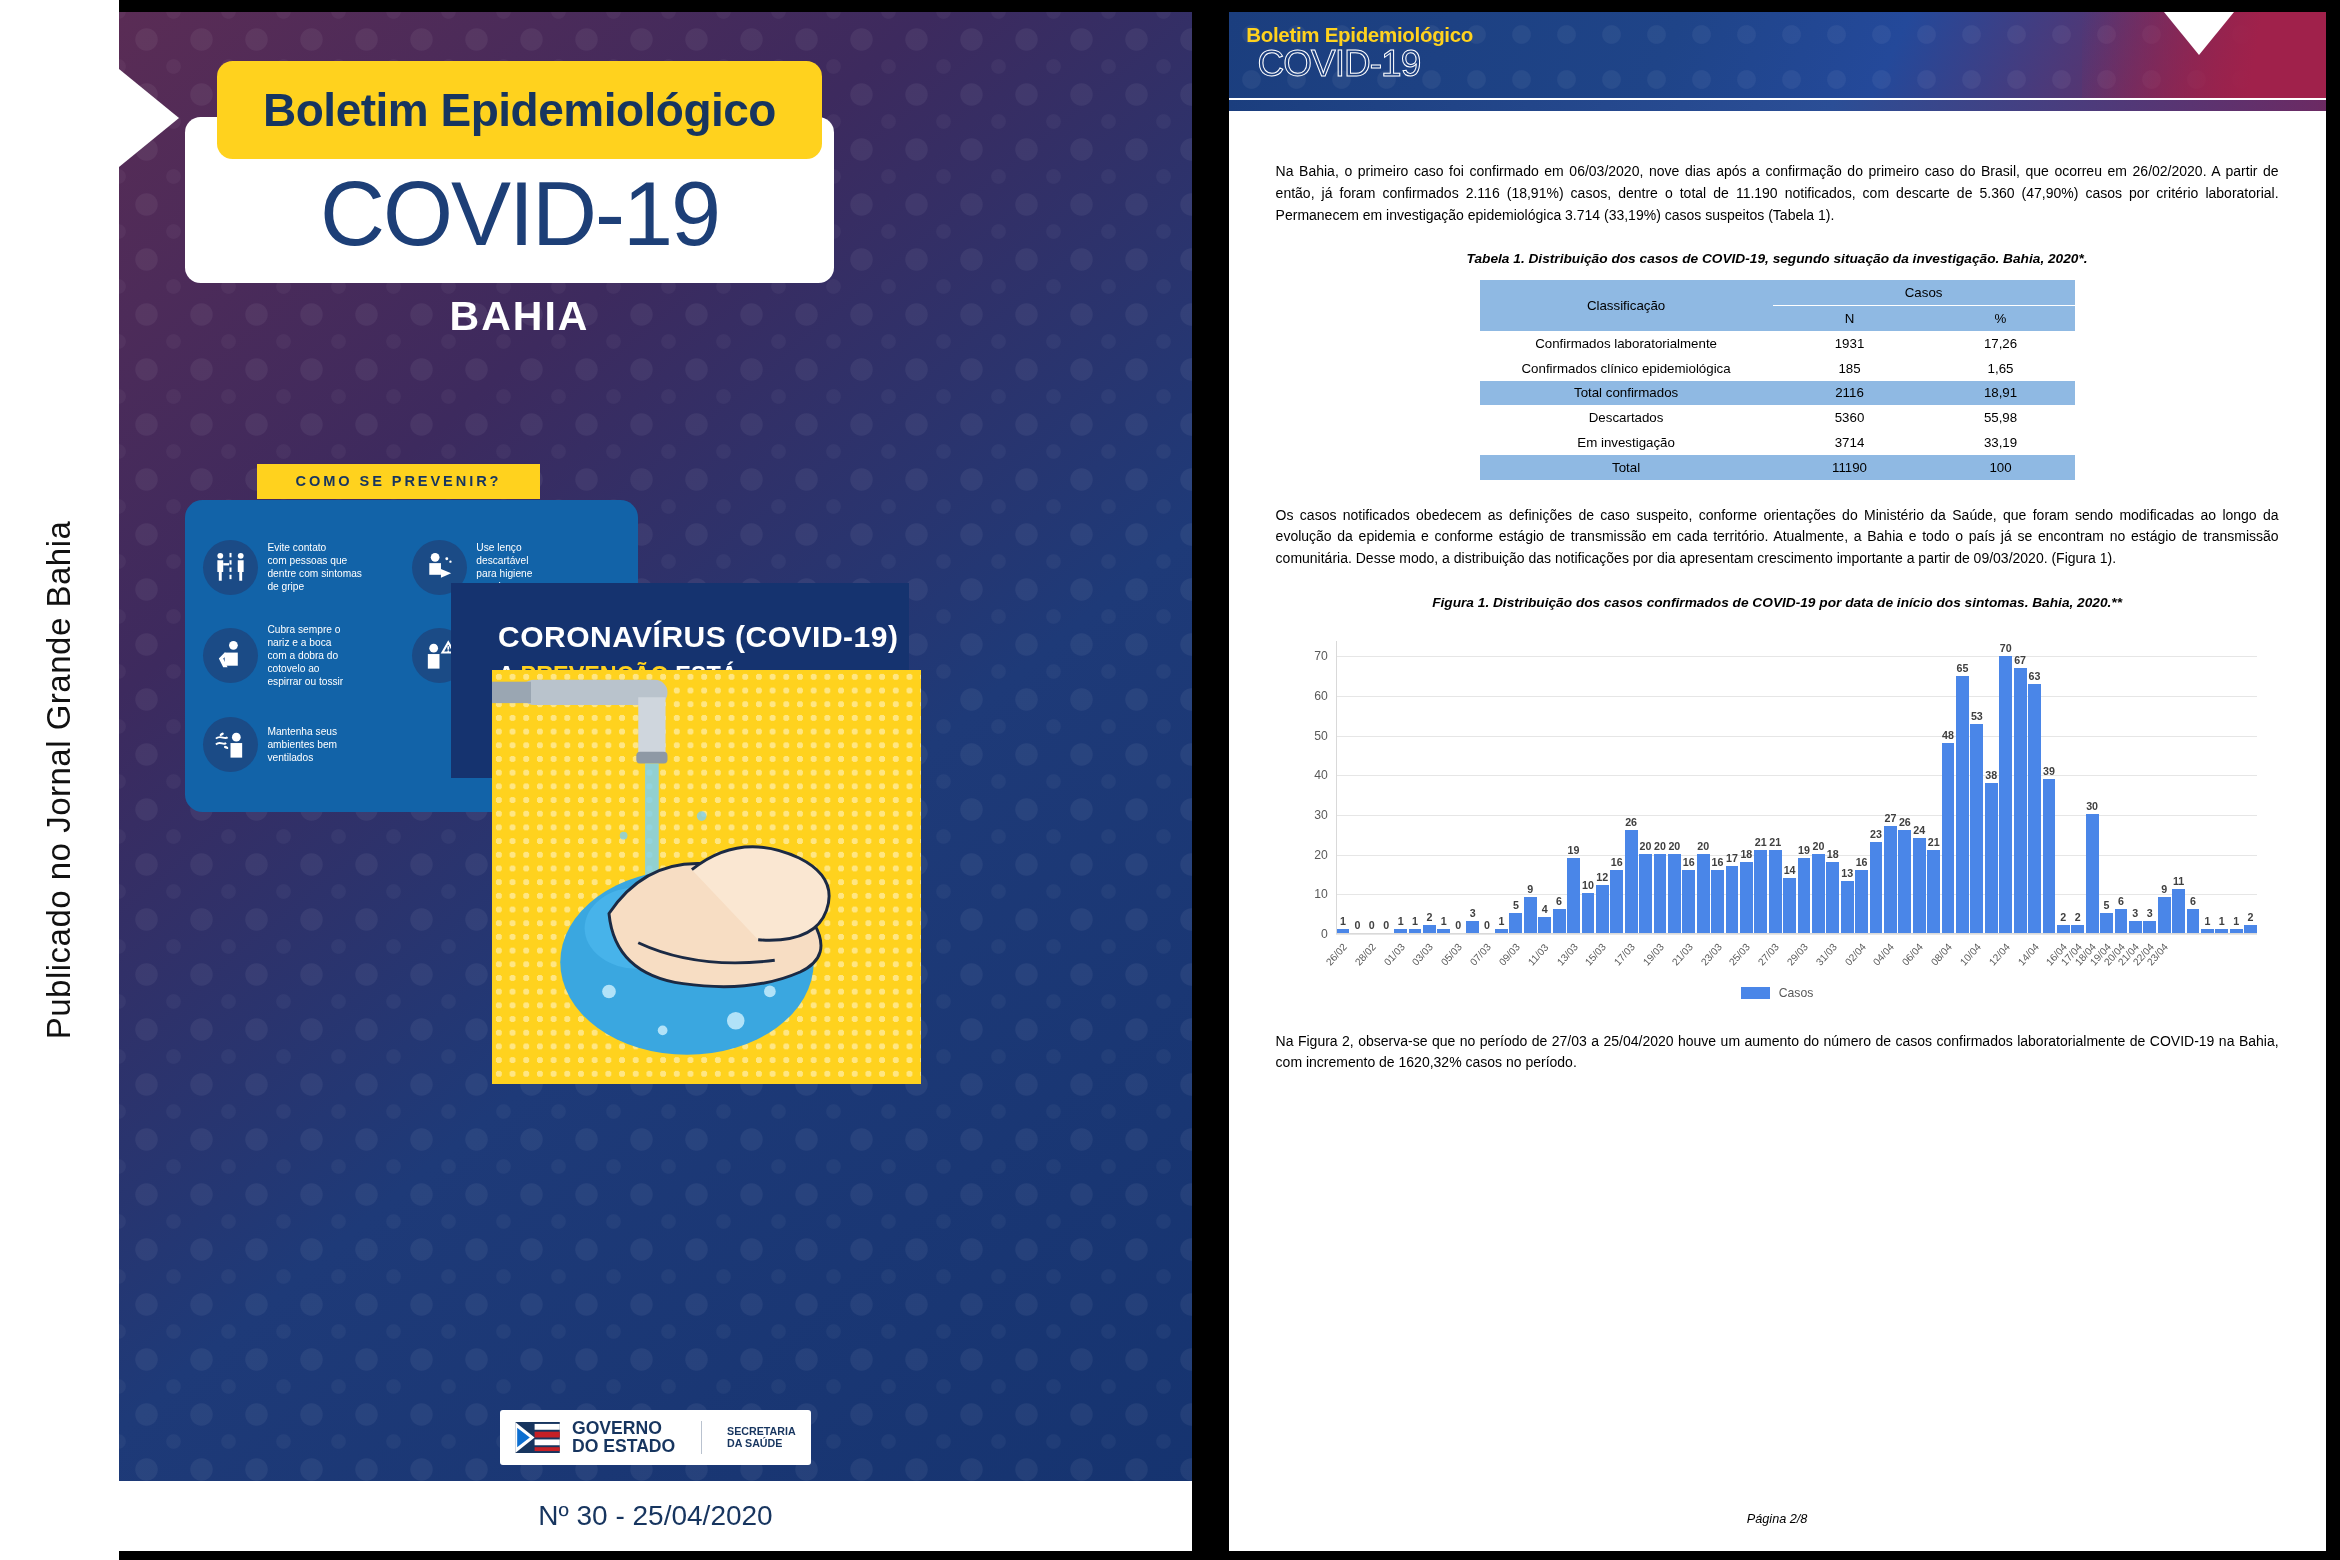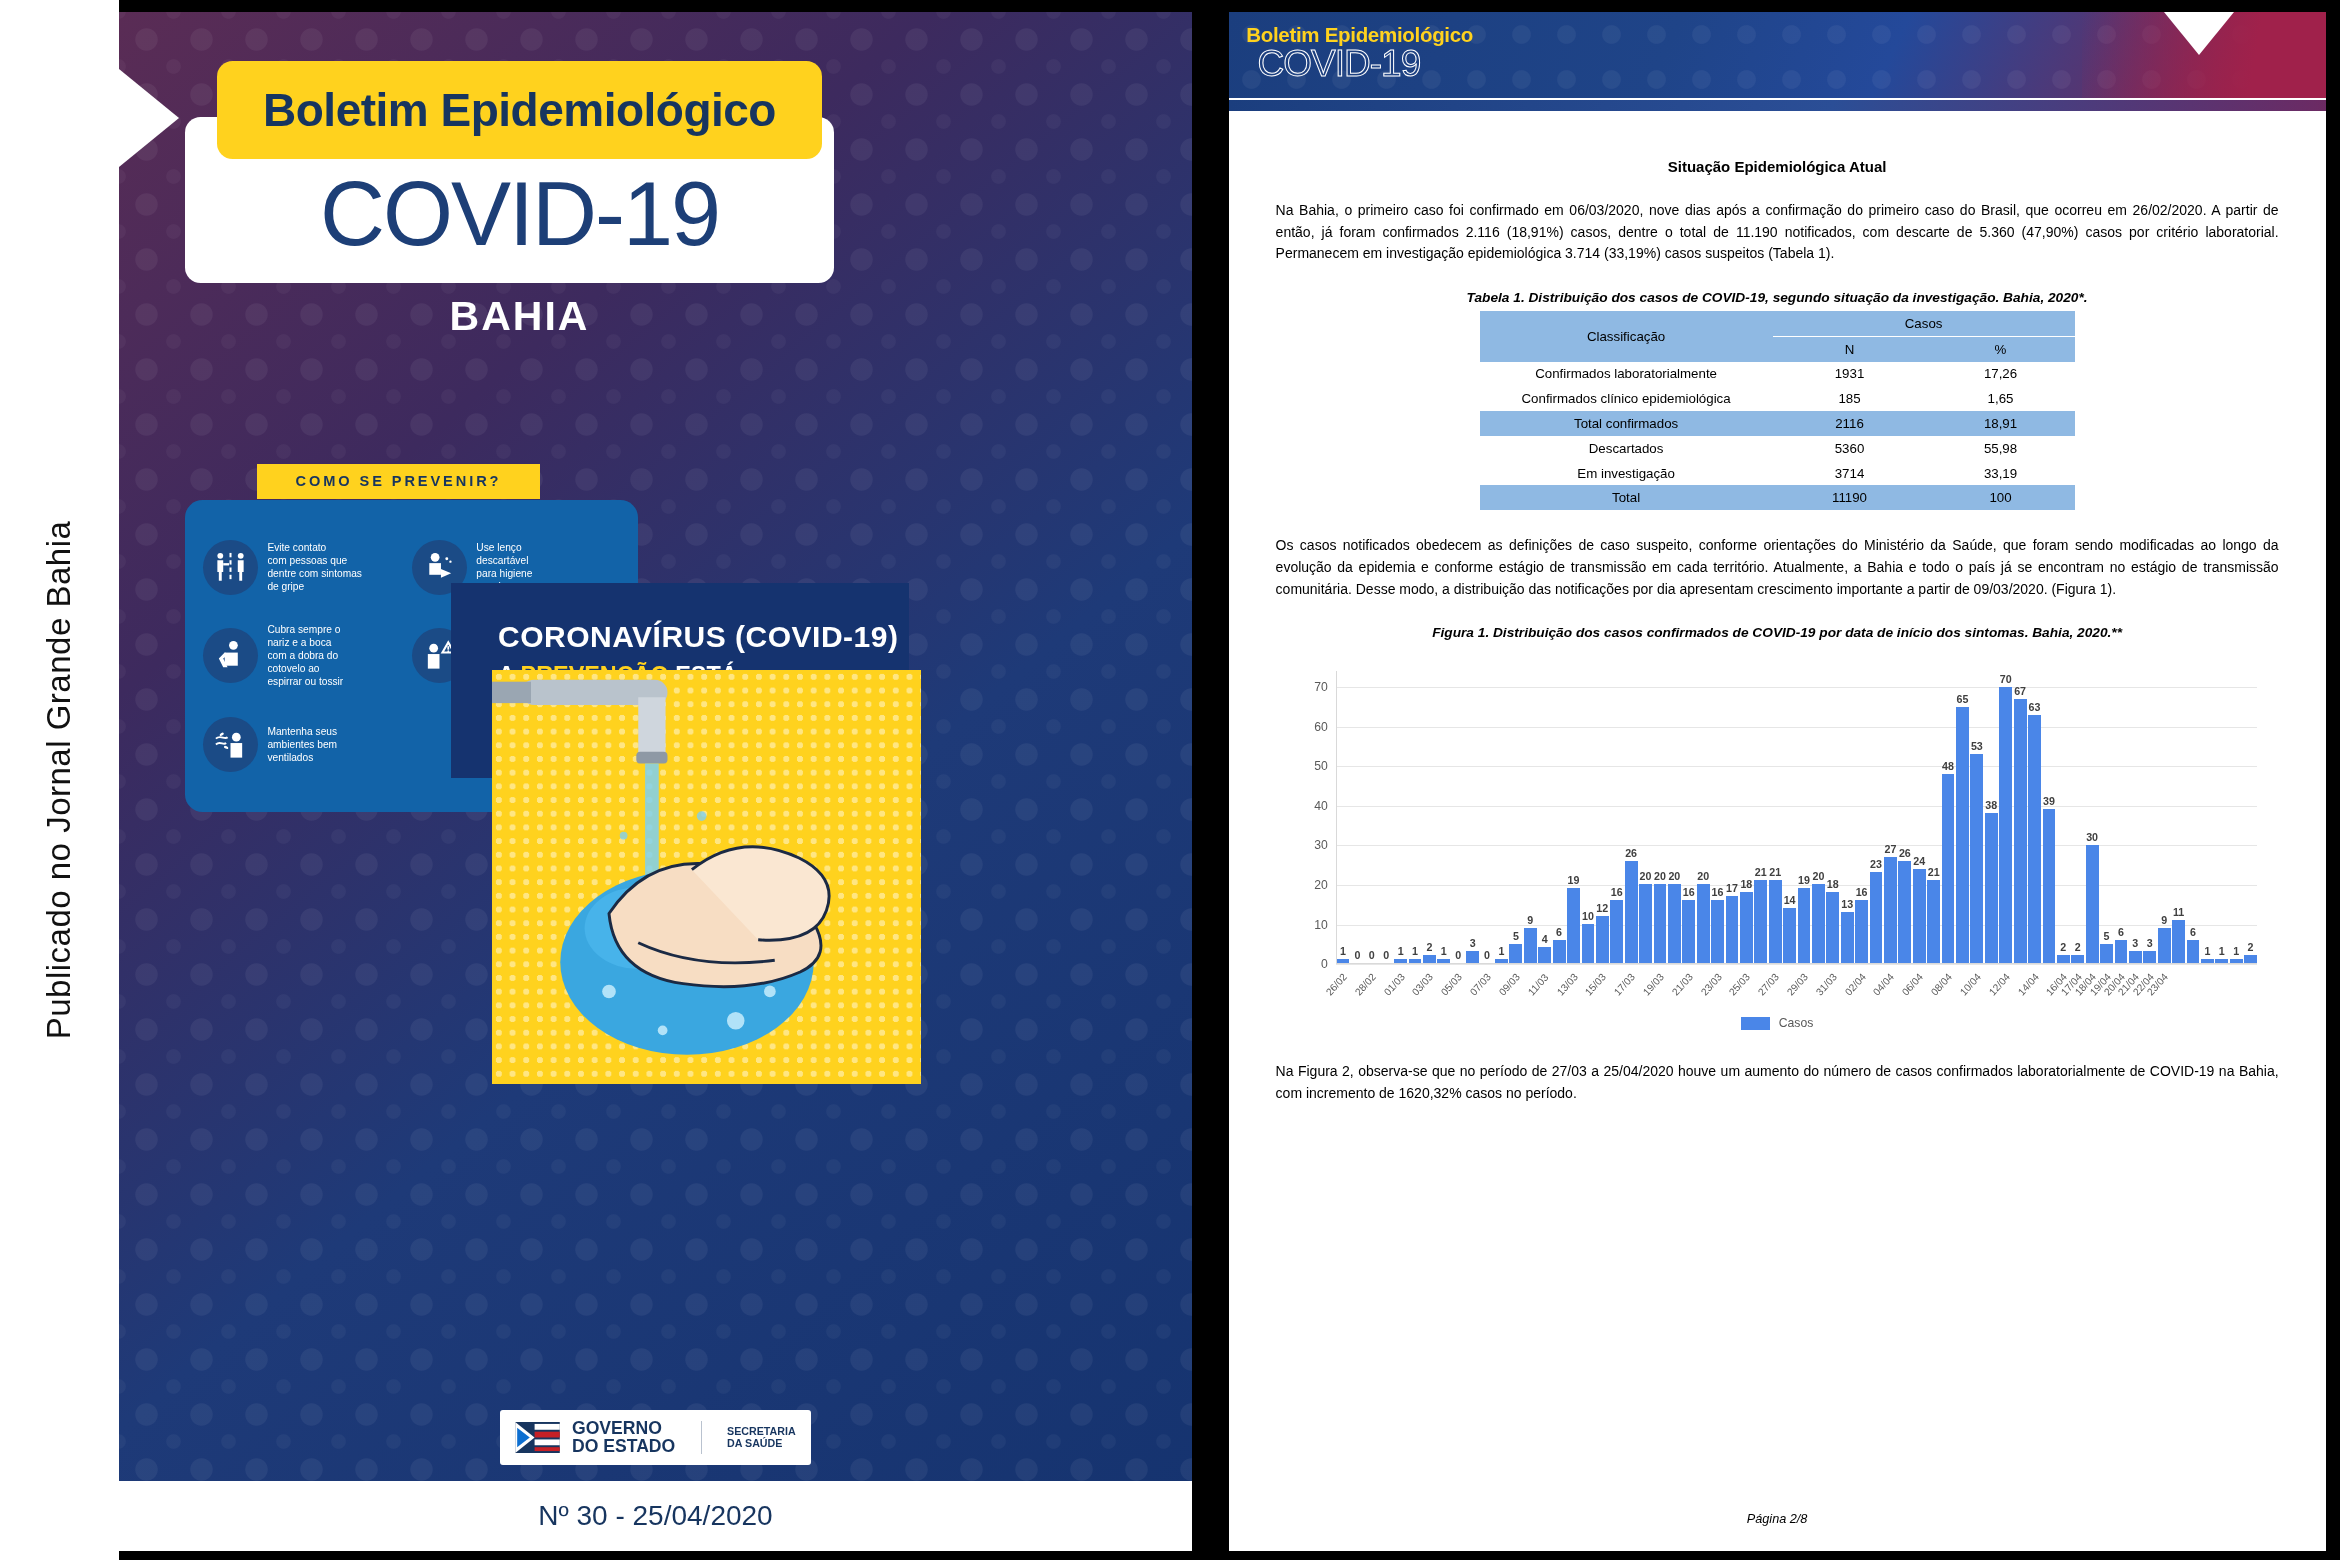--- a/index.html
+++ b/index.html
@@ -173,21 +173,21 @@
   .sec-title { text-align:center; font-size: 15px; font-weight: bold; color:#000; margin: 21.5px 0 0 0; }
   .para {
     font-size: 14px; line-height: 1.55; text-align: justify; color:#000; margin-top: 25px;
   }
   .cap {
     font-size: 13.7px; font-weight: bold; font-style: italic; text-align:center;
     margin-top: 25px; color:#000;
   }
 
   
-  table.t1 { border-collapse: collapse; margin: 6px auto 0 auto; width: 595px; font-size: 13.3px; }
+  table.t1 { border-collapse: collapse; margin: 14px auto 0 auto; width: 595px; font-size: 13.3px; }
   table.t1 td, table.t1 th { padding: 4.9px 5.9px; text-align:center; font-weight: normal; color:#000; }
   .hdr-band { background: #8fb9e3; }
   .hdr-sub  { background: #8fb9e3; }
   .row-band { background: #8fb9e3; }
   .cls-cell { width: 293px; }
   .sub-line { border-bottom: 1.3px solid #ffffff; }
 
   
   #chart-wrap { position: relative; margin: 25px 0 0 0; height: 371px; }
   #plot { position:absolute; left: 60px; top: 5.9px; right: 21.5px; bottom: 72px; }
@@ -400,21 +400,20 @@
         <div class="hdots"></div>
         <div class="magenta"></div>
         <div class="tri"></div>
         <div class="h1">Boletim Epidemiológico</div>
         <div class="h2">COVID-19</div>
       </div>
       <div id="doc-rule"></div>
 
       <div id="doc-body">
 
-        <div class="sec-title">Situação Epidemiológica Atual</div>
 
         <p class="para">Na Bahia, o primeiro caso foi confirmado em 06/03/2020, nove dias após a confirmação do primeiro caso do Brasil, que ocorreu em 26/02/2020. A partir de então, já foram confirmados 2.116 (18,91%) casos, dentre o total de 11.190 notificados, com descarte de 5.360 (47,90%) casos por critério laboratorial. Permanecem em investigação epidemiológica 3.714 (33,19%) casos suspeitos (Tabela 1).</p>
 
         <div class="cap">Tabela 1. Distribuição dos casos de COVID-19, segundo situação da investigação. Bahia, 2020*.</div>
 
         <table class="t1">
           <thead>
             <tr class="hdr-band">
               <th class="cls-cell" rowspan="2">Classificação</th>
               <th colspan="2" class="sub-line">Casos</th>

